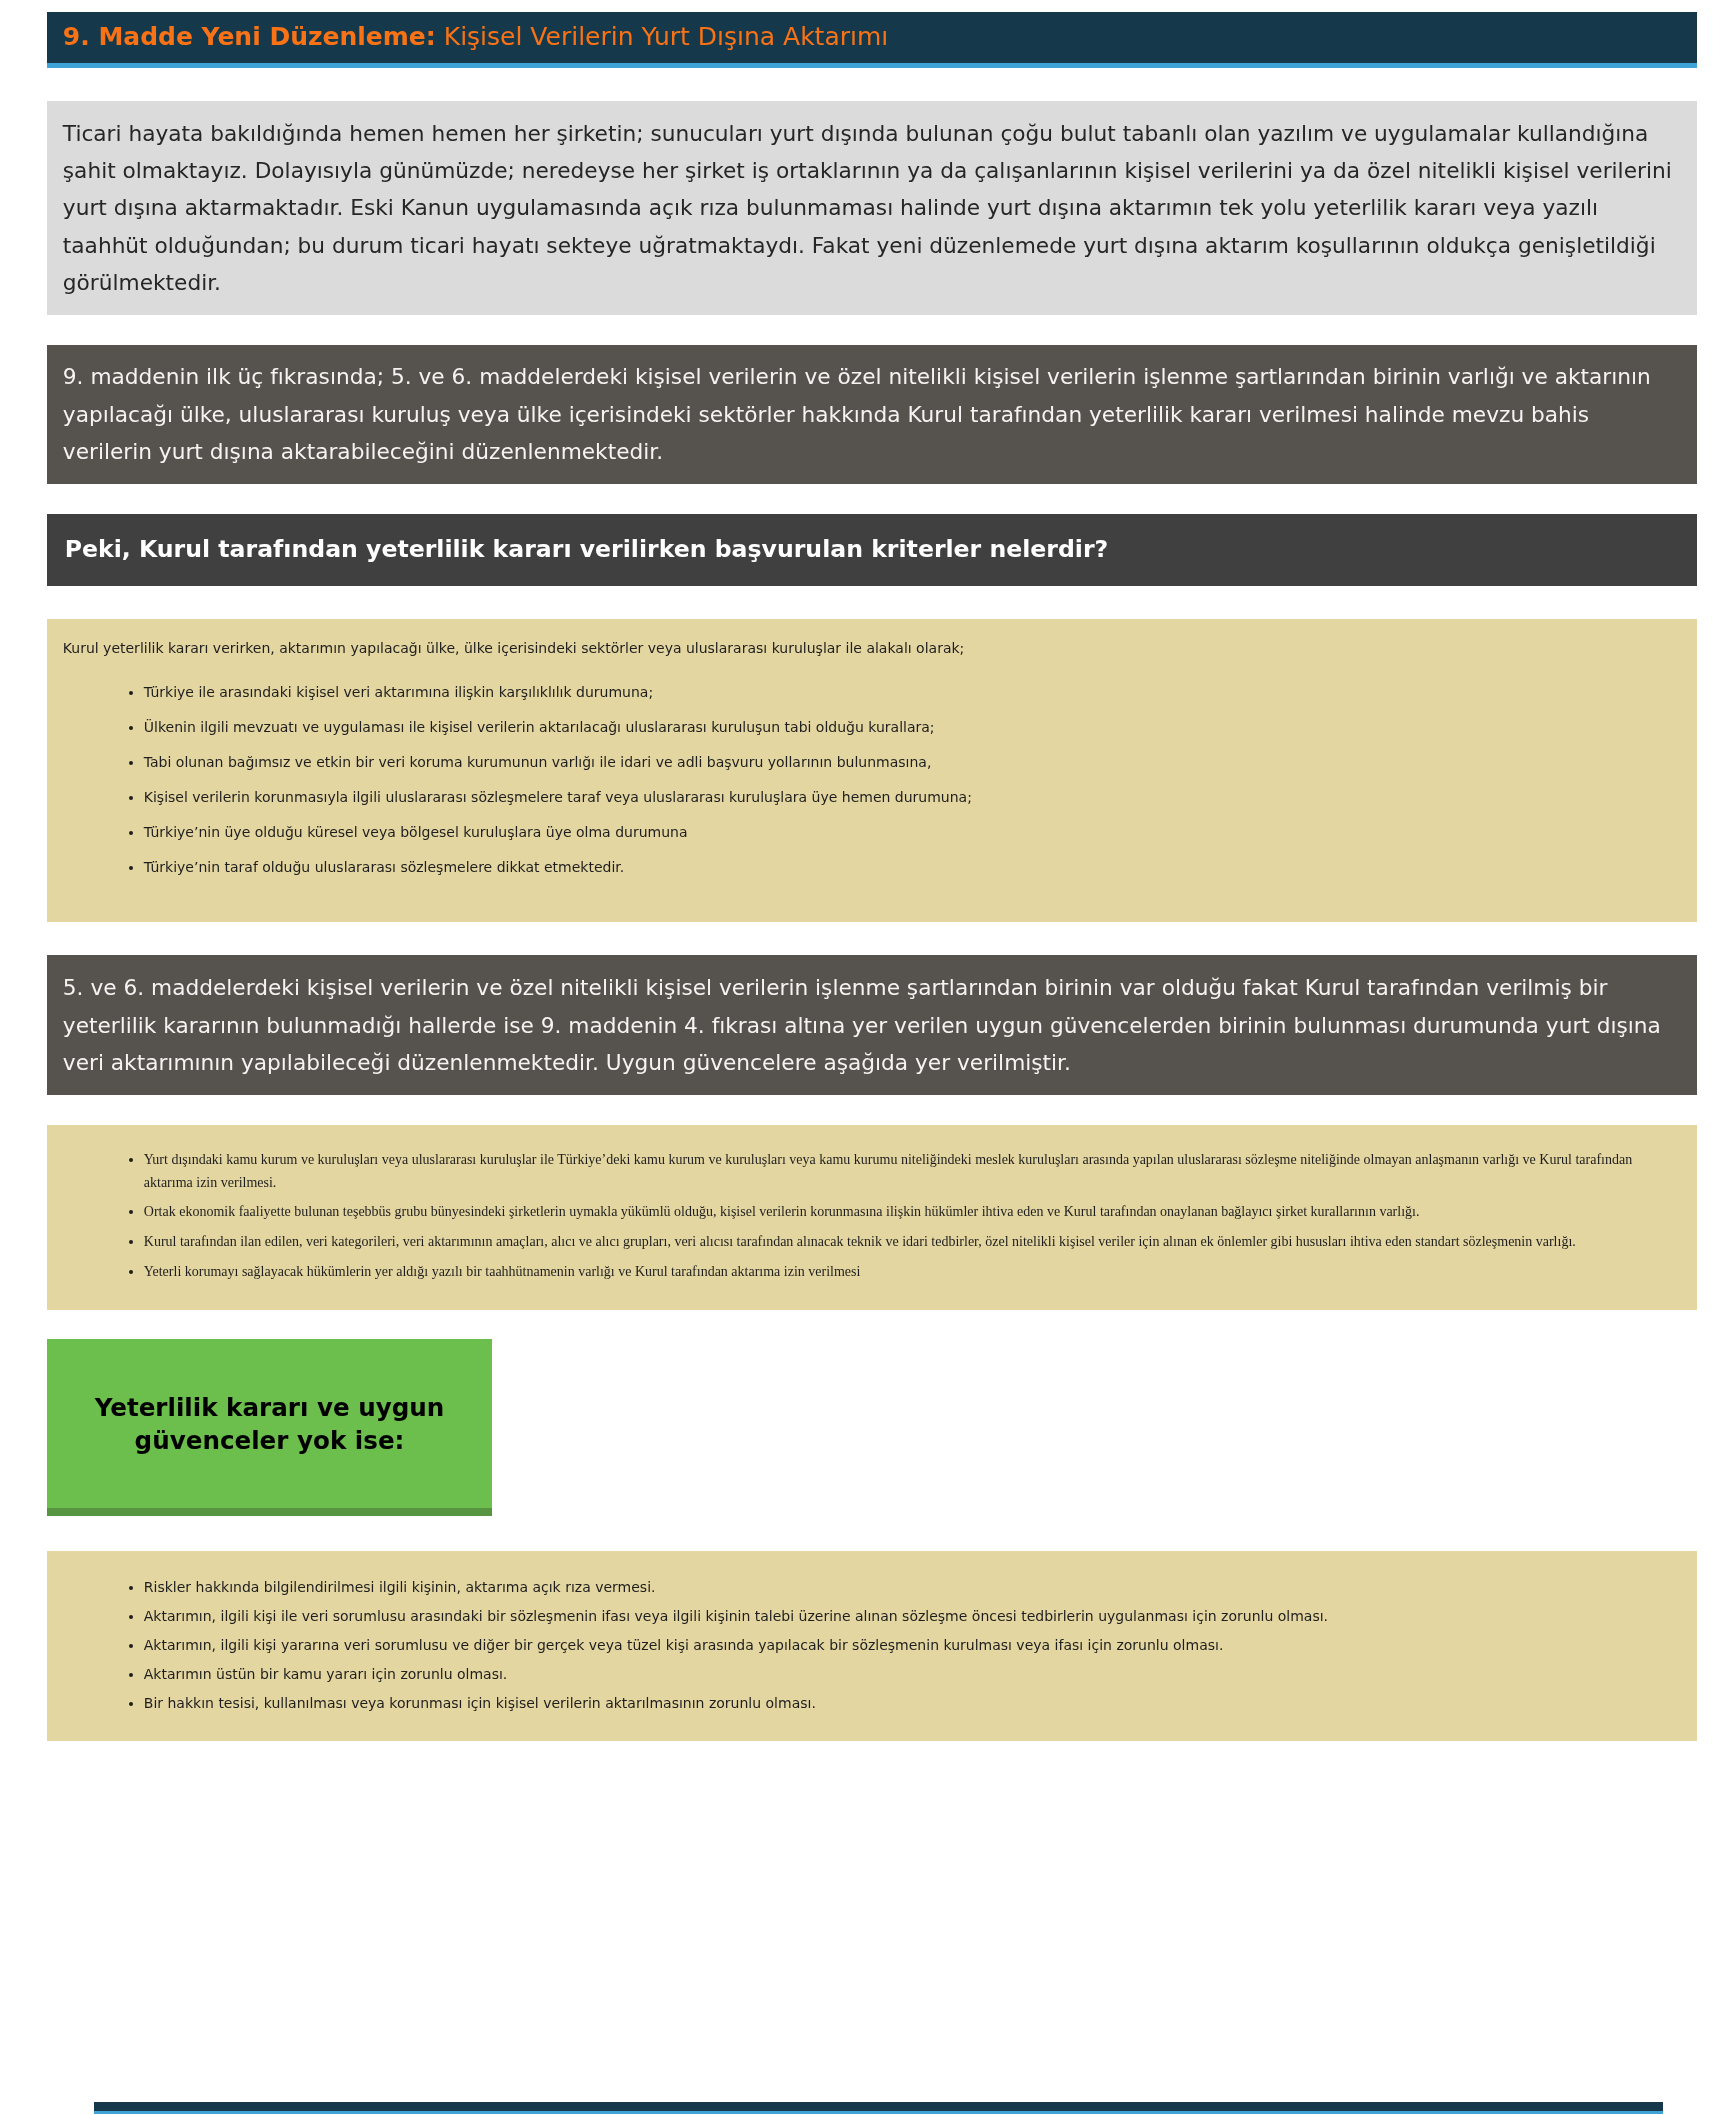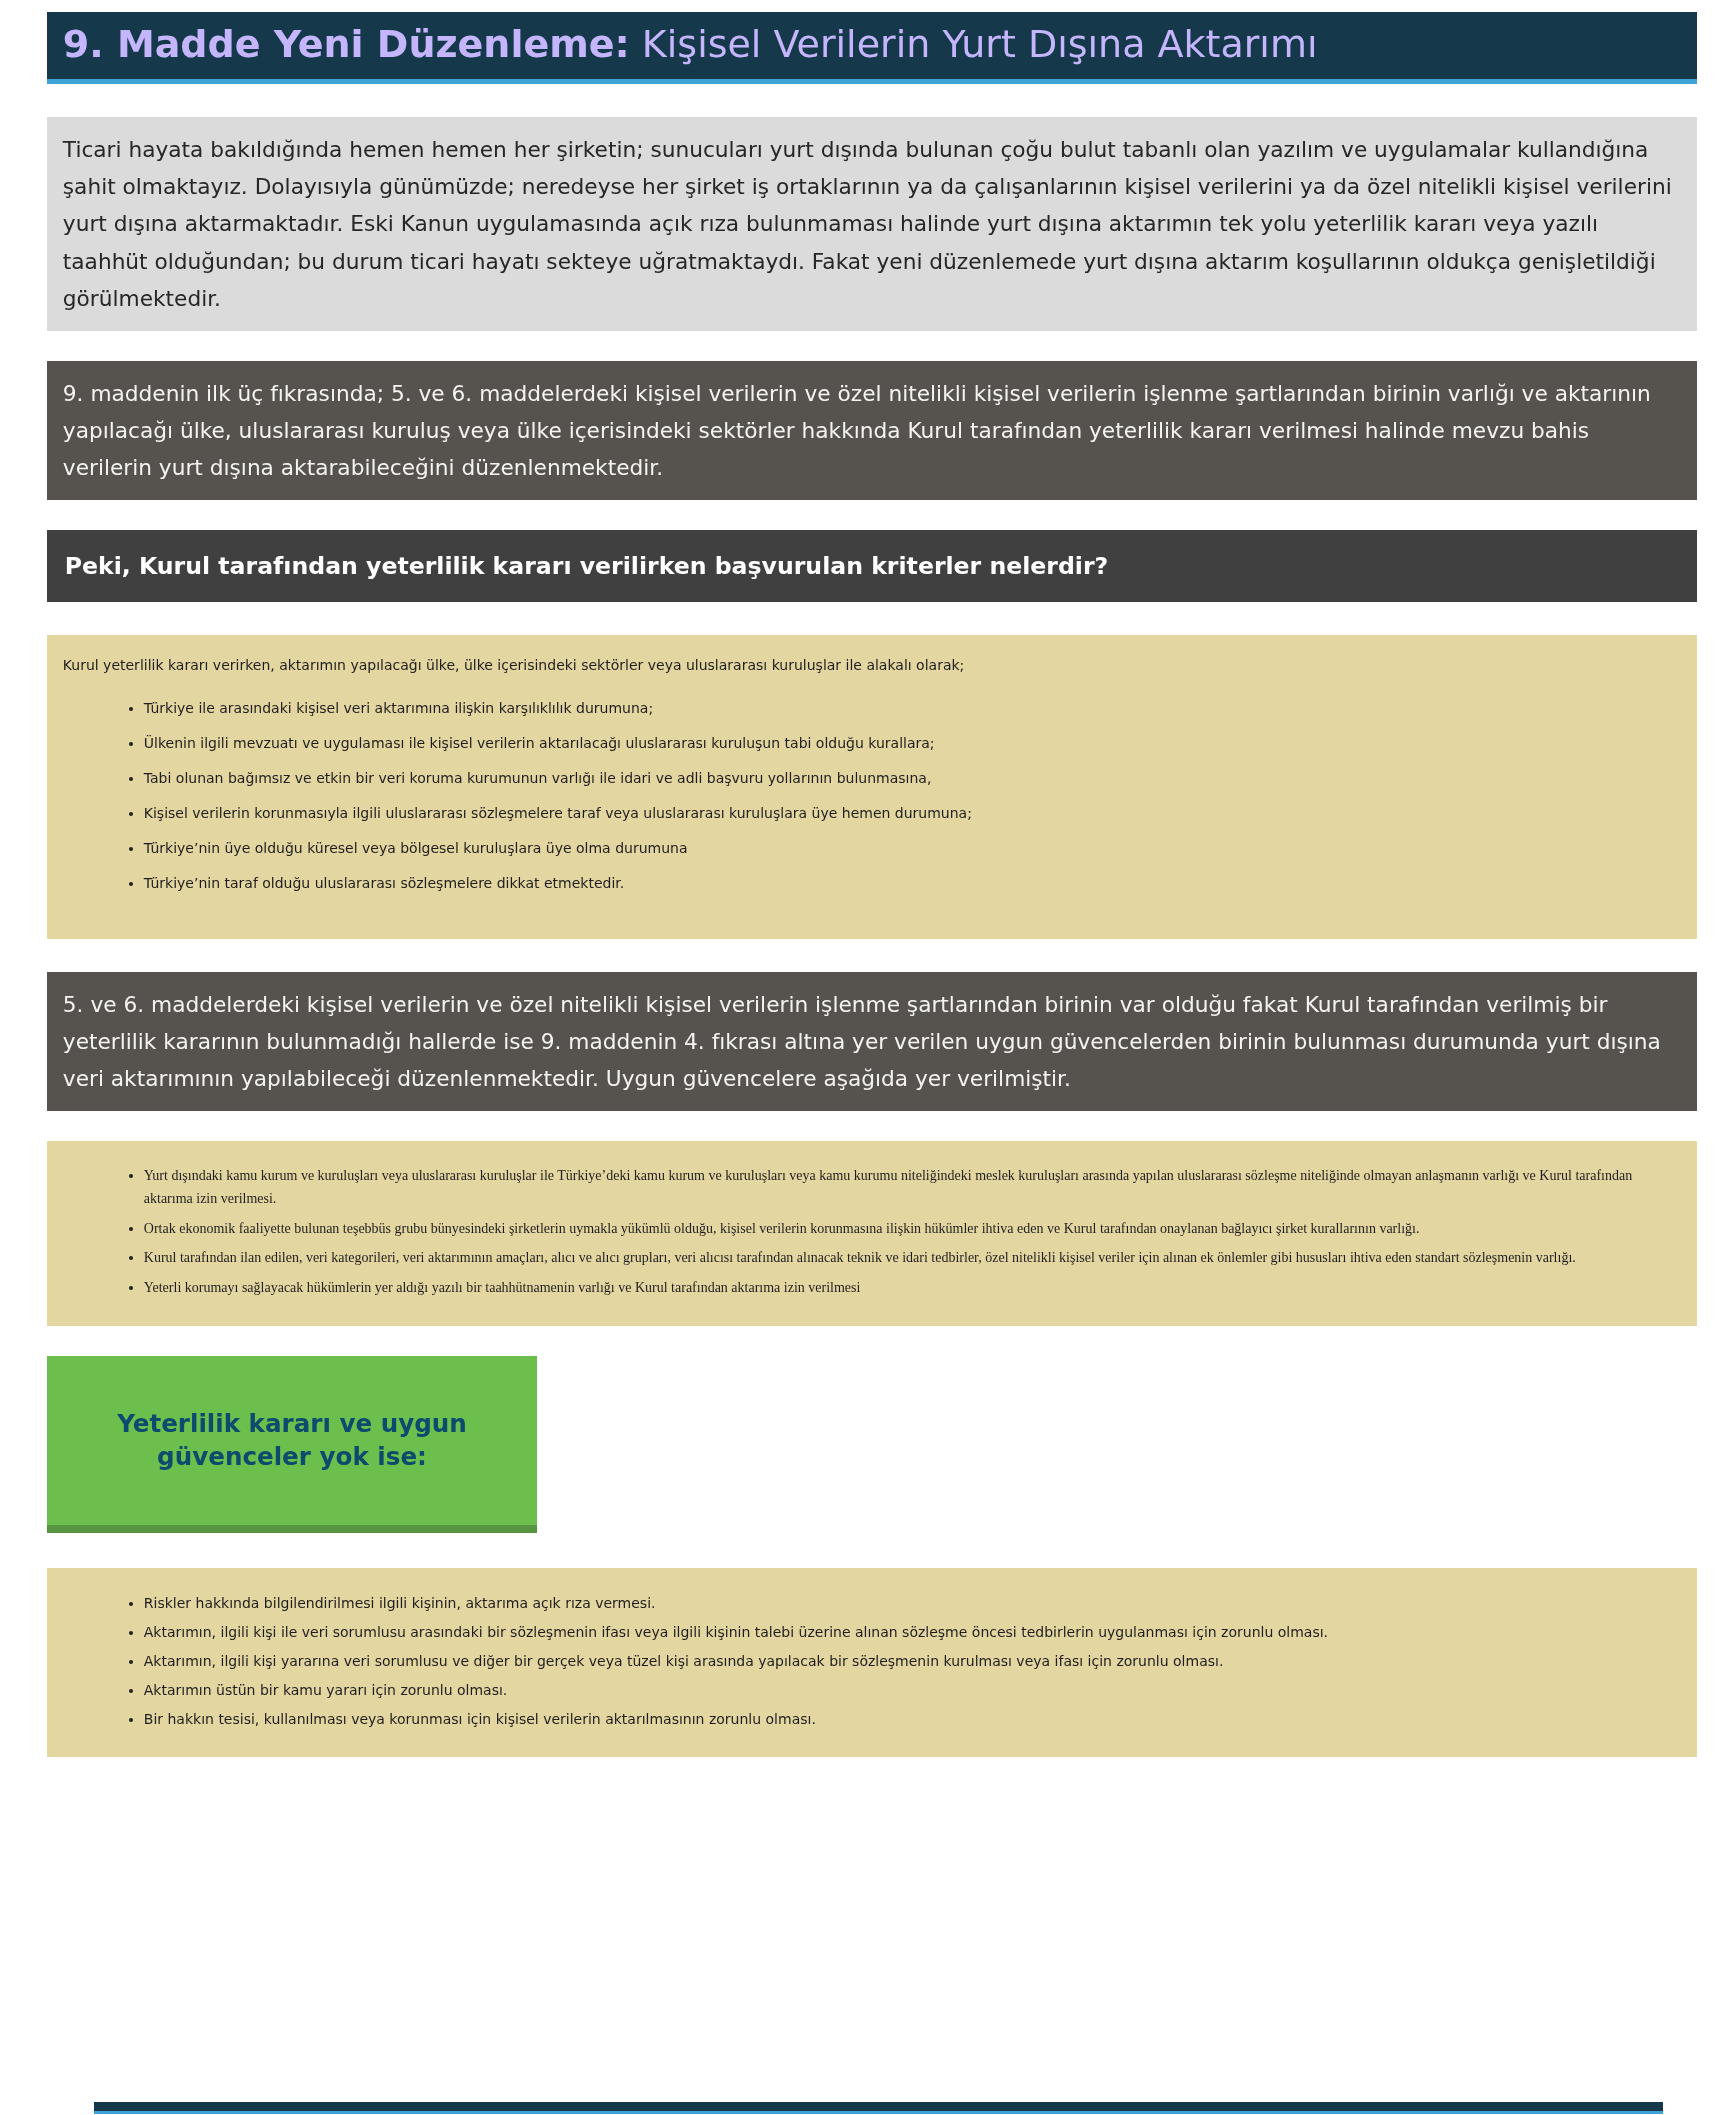--- a/index.html
+++ b/index.html
@@ -5,24 +5,24 @@
   html,body{margin:0;padding:0;}
   body{
     width:1729px;height:2116px;overflow:hidden;background:#ffffff;
     font-family:"DejaVu Sans","Liberation Sans",sans-serif;
     color:#222222;-webkit-font-smoothing:antialiased;
   }
   .page{position:relative;width:1729px;height:2116px;padding:11.8px 32.5px 0 47px;box-sizing:border-box;}
   .band{box-sizing:border-box;margin-bottom:29.6px;}
 
   .header-bar{
-    background:#15394B;color:#c4b5fd;
+    background:#15394B;color:#f97316;
     border-bottom:5.9px solid #3FA3D7;
     padding:8.9px 15.8px 10.8px 15.8px;
-    font-size:38px;line-height:1.25;
+    font-size:25px;line-height:1.25;
     margin-bottom:33px;
   }
   .header-bar .b{font-weight:bold;}
 
   .para{font-size:21.7px;line-height:1.72;padding:13.8px 15.8px;}
   .gray{background:#DBDBDB;color:#262626;}
   .darkgray{background:#56524E;color:#F5F4F2;}
 
   .question{
     background:#404040;color:#ffffff;font-weight:bold;
@@ -32,23 +32,23 @@
 
   .tan{background:#E4D6A1;color:#1E1E1E;font-size:14px;line-height:1.72;padding:17.7px 19.7px 19.7px 15.8px;}
   .tan ul{margin:19.7px 0 3.9px 0;padding-left:81px;}
   .tan li{margin:10.8px 0;}
   .tan.tight ul{margin:3.9px 0 3.9px 0;}
   .tan.tight{line-height:1.58;}
   .tan.tight li{margin:6.9px 0;}
 
   .callout{display:flex;gap:8.9px;height:177px;margin-bottom:35px;}
   .callout-left{
-    width:490px;background:#6CBF4C;border-bottom:8.9px solid #569441;
+    width:445px;background:#6CBF4C;border-bottom:8.9px solid #569441;
     display:flex;align-items:center;justify-content:center;text-align:center;
-    font-weight:bold;font-size:24.6px;line-height:1.35;color:#0c4a6e;
+    font-weight:bold;font-size:24.6px;line-height:1.35;color:#000000;
     padding:0 29.6px;box-sizing:border-box;
   }
   .callout-right{
     flex:1;background:#AAEC6A;color:#1E1E1E;
     display:flex;align-items:center;
     font-size:21.7px;line-height:2.3;
     padding:0 45px;box-sizing:border-box;
   }
 
   .footer-bar{

